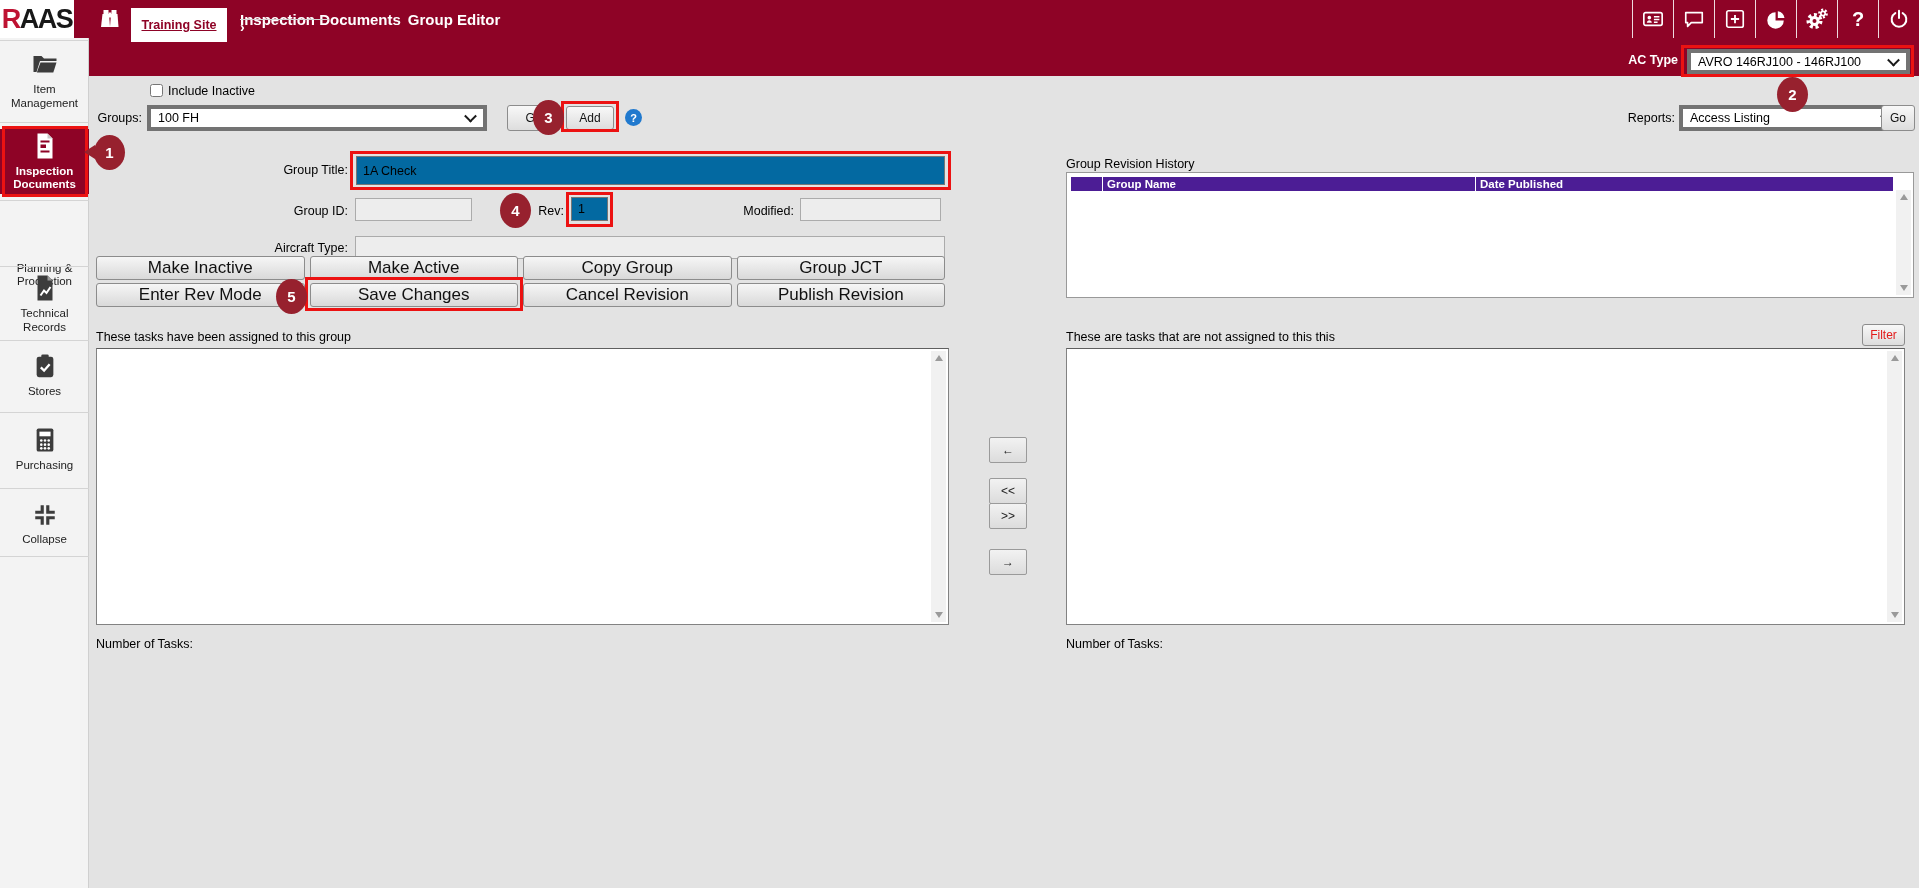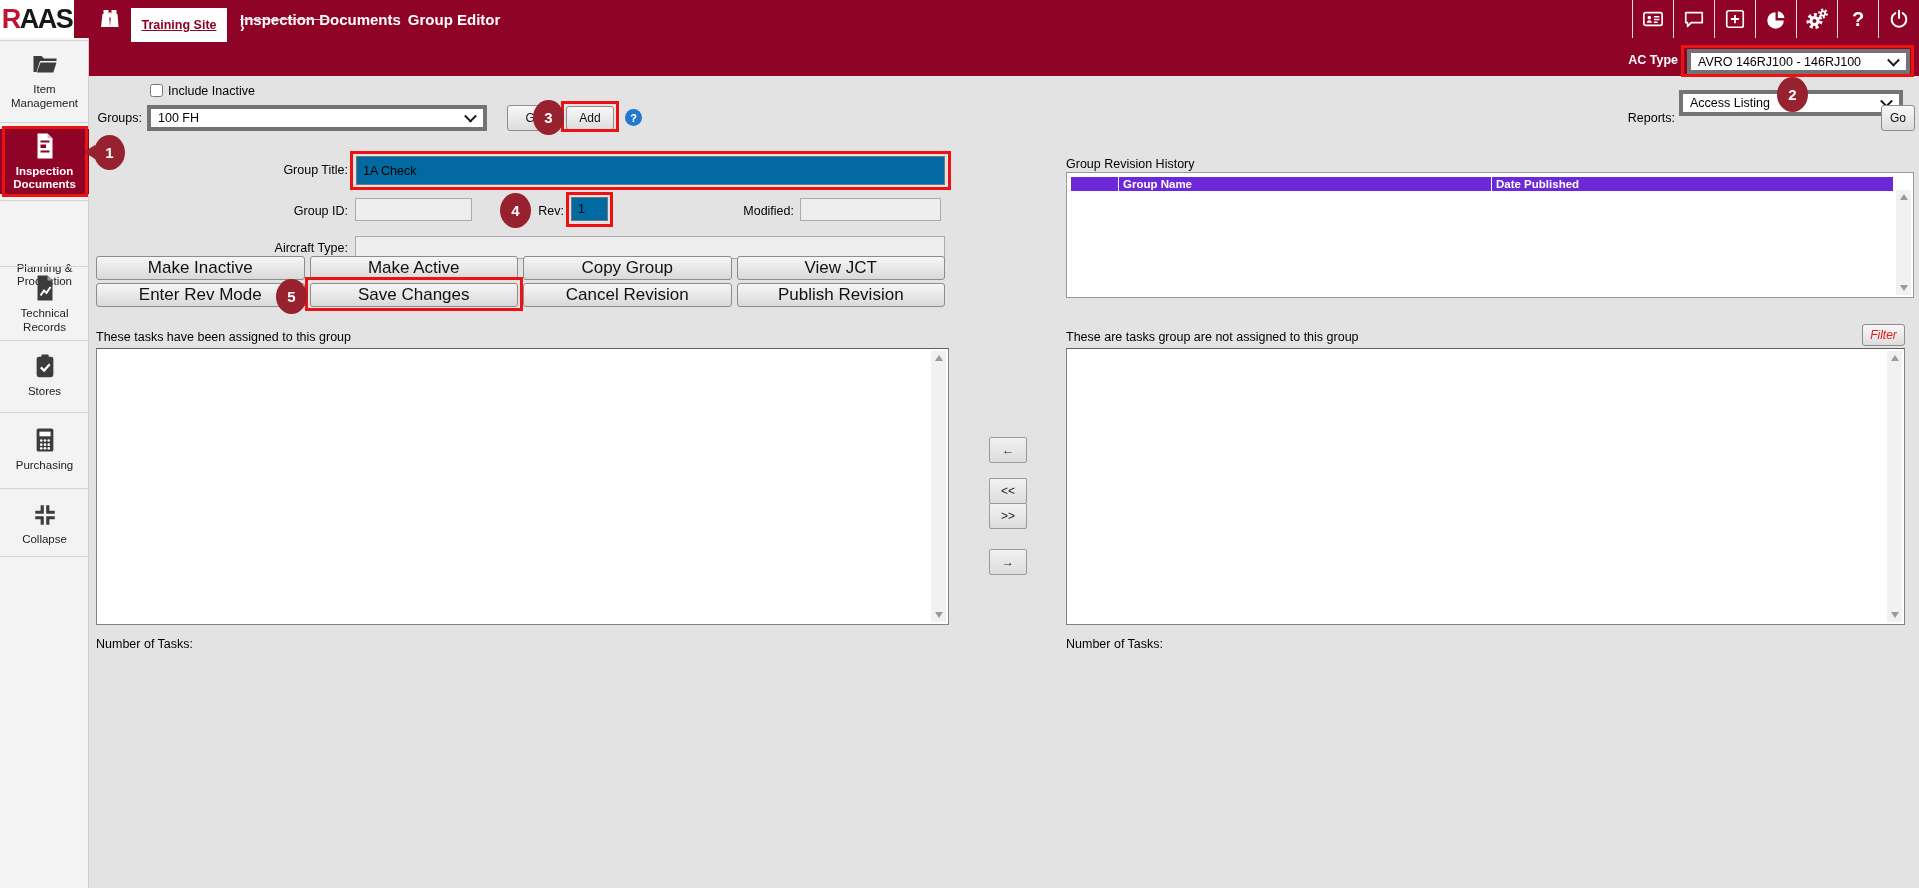--- a/index.html
+++ b/index.html
@@ -30,29 +30,29 @@
   .btn{position:absolute;display:flex;align-items:center;justify-content:center;background:linear-gradient(#F8F8F8,#DDDDDD);border:1px solid #8C8C8C;border-radius:3px;font-size:12px;color:#111;box-sizing:border-box;cursor:pointer;}
   .input{position:absolute;box-sizing:border-box;border:1px solid #767676;background:#0369a1;font-size:12.5px;padding:0 6px;font-family:inherit;color:#000;}
   .input.dis{background:#EDEDED;border-color:#ABABAB;}
   .grid{position:absolute;left:96px;top:256px;width:849px;height:51px;display:grid;grid-template-columns:repeat(4,1fr);gap:3px 5px;}
   .gbtn{display:flex;align-items:center;justify-content:center;background:linear-gradient(#F6F6F6,#D9D9D9);border:1px solid #8C8C8C;border-radius:3px;font-size:17px;color:#111;cursor:pointer;}
   .listbox{position:absolute;background:#fff;border:1px solid #828282;border-top-color:#5f5f5f;box-sizing:border-box;}
   .sbar{position:absolute;top:2px;bottom:2px;right:2px;width:15px;background:#F1F1F1;display:flex;flex-direction:column;justify-content:space-between;align-items:center;padding:4px 0;box-sizing:border-box;}
   .tu{width:0;height:0;border-left:4px solid transparent;border-right:4px solid transparent;border-bottom:6px solid #9A9A9A;}
   .td{width:0;height:0;border-left:4px solid transparent;border-right:4px solid transparent;border-top:6px solid #9A9A9A;}
   .panel{position:absolute;background:#fff;border:1px solid #999;box-sizing:border-box;}
-  .rh-head{position:absolute;left:4px;top:4px;right:20px;height:14px;background:#6d28d9;display:flex;padding-left:16px;}
+  .rh-head{position:absolute;left:4px;top:4px;right:20px;height:14px;background:#4c1d95;display:flex;}
   .rh-c0{width:32px;border-right:1px solid #fff;box-sizing:border-box;}
   .rh-c{color:#fff;font-size:11.5px;font-weight:bold;line-height:14px;padding-left:4px;box-sizing:border-box;}
   .helpdot{position:absolute;width:17px;height:17px;border-radius:50%;background:#2079CE;color:#fff;font-weight:bold;font-size:11px;display:flex;align-items:center;justify-content:center;cursor:pointer;}
   
   .annbox{position:absolute;border:3px solid #EC1212;box-sizing:border-box;pointer-events:none;z-index:50;}
   .badge{position:absolute;width:31px;height:35px;border-radius:50%;background:#97212E;color:#fff;font-weight:bold;font-size:15px;display:flex;align-items:center;justify-content:center;z-index:60;pointer-events:none;}
   .badge-arrow{position:absolute;width:0;height:0;border-top:7px solid transparent;border-bottom:7px solid transparent;border-right:11px solid #97212E;z-index:59;pointer-events:none;}
-  .filterbtn{color:#E21B1B;font-style:italic;}
+  .filterbtn{color:#E21B1B;}
   .xfer{position:absolute;left:989px;width:36px;height:24px;display:flex;align-items:center;justify-content:center;background:linear-gradient(#F2F2F2,#DCDCDC);border:1px solid #9a9a9a;border-radius:2px;font-size:12px;color:#222;cursor:pointer;}
   input[type=checkbox]{position:absolute;width:13px;height:13px;margin:0;}
 </style>
 </head>
 <body>
 
 <div class="page">
 
   <div class="header"></div>
   <div class="logo">
@@ -234,21 +234,21 @@
       <span>Go</span>
     </div>
   <div class="btn" style="left:566px;top:106px;width:48px;height:24px;">
       <span>Add</span>
     </div>
   <div class="helpdot" style="left:625px;top:109px;">
       <span>?</span>
     </div>
 
   <div class="lbl r" style="left:1609px;top:111px;width:66px;">Reports:</div>
-  <div class="select" style="left:1679px;top:90px;width:224px;height:26px;">
+  <div class="select" style="left:1679px;top:105px;width:224px;height:26px;">
     <span>Access Listing</span>
     <span class="chev"></span>
   </div>
   <div class="btn" style="left:1881px;top:105px;width:34px;height:26px;">
       <span>Go</span>
     </div>
 
   <div class="lbl r" style="left:230px;top:163px;width:118px;">Group Title:</div>
   <input class="input" style="left: 356px; top: 156px; width: 589px; height: 29px;" value="1A Check">
 
@@ -268,21 +268,21 @@
     <div class="gbtn">
         <span>Make Inactive</span>
       </div>
     <div class="gbtn">
         <span>Make Active</span>
       </div>
     <div class="gbtn">
         <span>Copy Group</span>
       </div>
     <div class="gbtn">
-        <span>View JCT</span>
+        <span>Group JCT</span>
       </div>
     <div class="gbtn">
         <span>Enter Rev Mode</span>
       </div>
     <div class="gbtn">
         <span>Save Changes</span>
       </div>
     <div class="gbtn">
         <span>Cancel Revision</span>
       </div>
@@ -306,21 +306,21 @@
 
   <div class="lbl" style="left:96px;top:330px;">These tasks have been assigned to this group</div>
   <div class="listbox" style="left:96px;top:348px;width:853px;height:277px;">
     <div class="sbar">
       <div class="tu"></div>
       <div class="td"></div>
     </div>
   </div>
   <div class="lbl" style="left:96px;top:637px;">Number of Tasks:</div>
 
-  <div class="lbl" style="left:1066px;top:330px;">These are tasks group are not assigned to this group</div>
+  <div class="lbl" style="left:1066px;top:330px;">These are tasks that are not assigned to this this</div>
   <div class="btn filterbtn" style="left:1862px;top:324px;width:43px;height:22px;">
       <span>Filter</span>
     </div>
   <div class="listbox" style="left:1066px;top:348px;width:839px;height:277px;">
     <div class="sbar">
       <div class="tu"></div>
       <div class="td"></div>
     </div>
   </div>
   <div class="lbl" style="left:1066px;top:637px;">Number of Tasks:</div>

